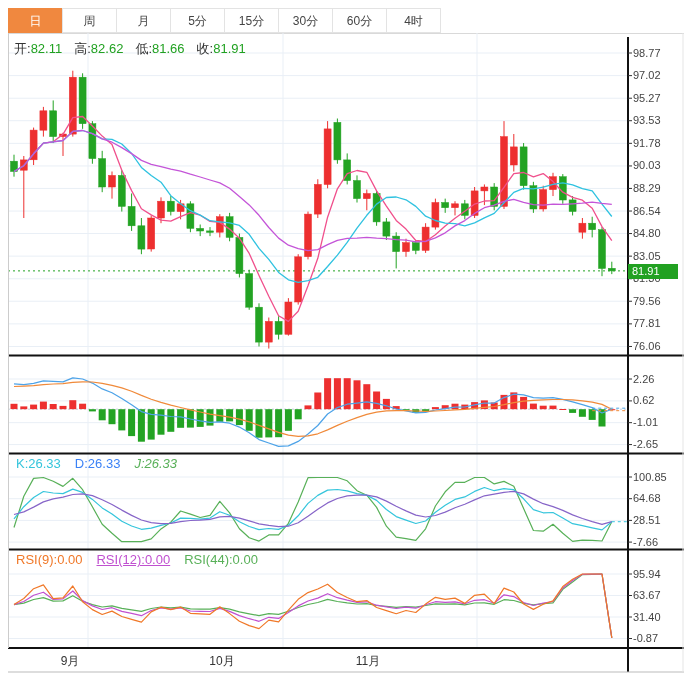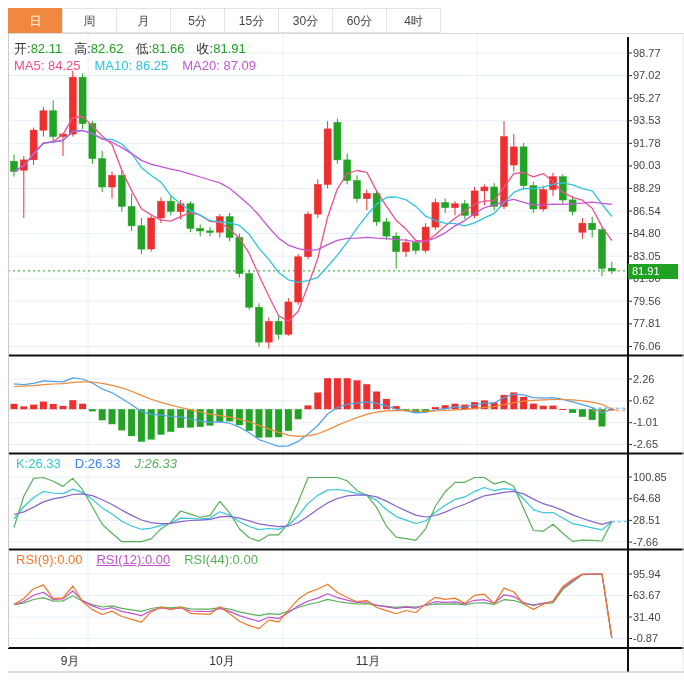--- a/index.html
+++ b/index.html
@@ -339,25 +339,20 @@
       <text x="368" y="665" fill="#333" font-size="12" text-anchor="middle">11月</text>
     </svg>
 
   <div class="row quote-row">
     <span class="ohlc"><span class="k">开:</span><span class="v" style="color: rgb(33, 161, 33); text-align: right;">82.11</span></span>
     <span class="ohlc"><span class="k">高:</span><span class="v" style="color: rgb(33, 161, 33); margin-top: 29px;">82.62</span></span>
     <span class="ohlc"><span class="k">低:</span><span class="v" style="color: rgb(33, 161, 33);">81.66</span></span>
     <span class="ohlc"><span class="k">收:</span><span class="v" style="color: rgb(33, 161, 33);">81.91</span></span>
   </div>
 
-  <div class="row ma-row">
-    <span style="color: rgb(240, 80, 140);">MA5: 84.25</span>
-    <span style="color: rgb(47, 194, 224);">MA10: 86.25</span>
-    <span style="color: rgb(196, 85, 216);">MA20: 87.09</span>
-  </div>
 
 
   <div class="row kdj-row">
     <span style="color: rgb(53, 197, 220);">K:26.33</span>
     <span style="color: #3b82f6;">D:26.33</span>
     <span style="color: rgb(88, 176, 88); font-style: italic;">J:26.33</span>
   </div>
 
   <div class="row rsi-row">
     <span style="color: rgb(240, 120, 40);">RSI(9):0.00</span>

